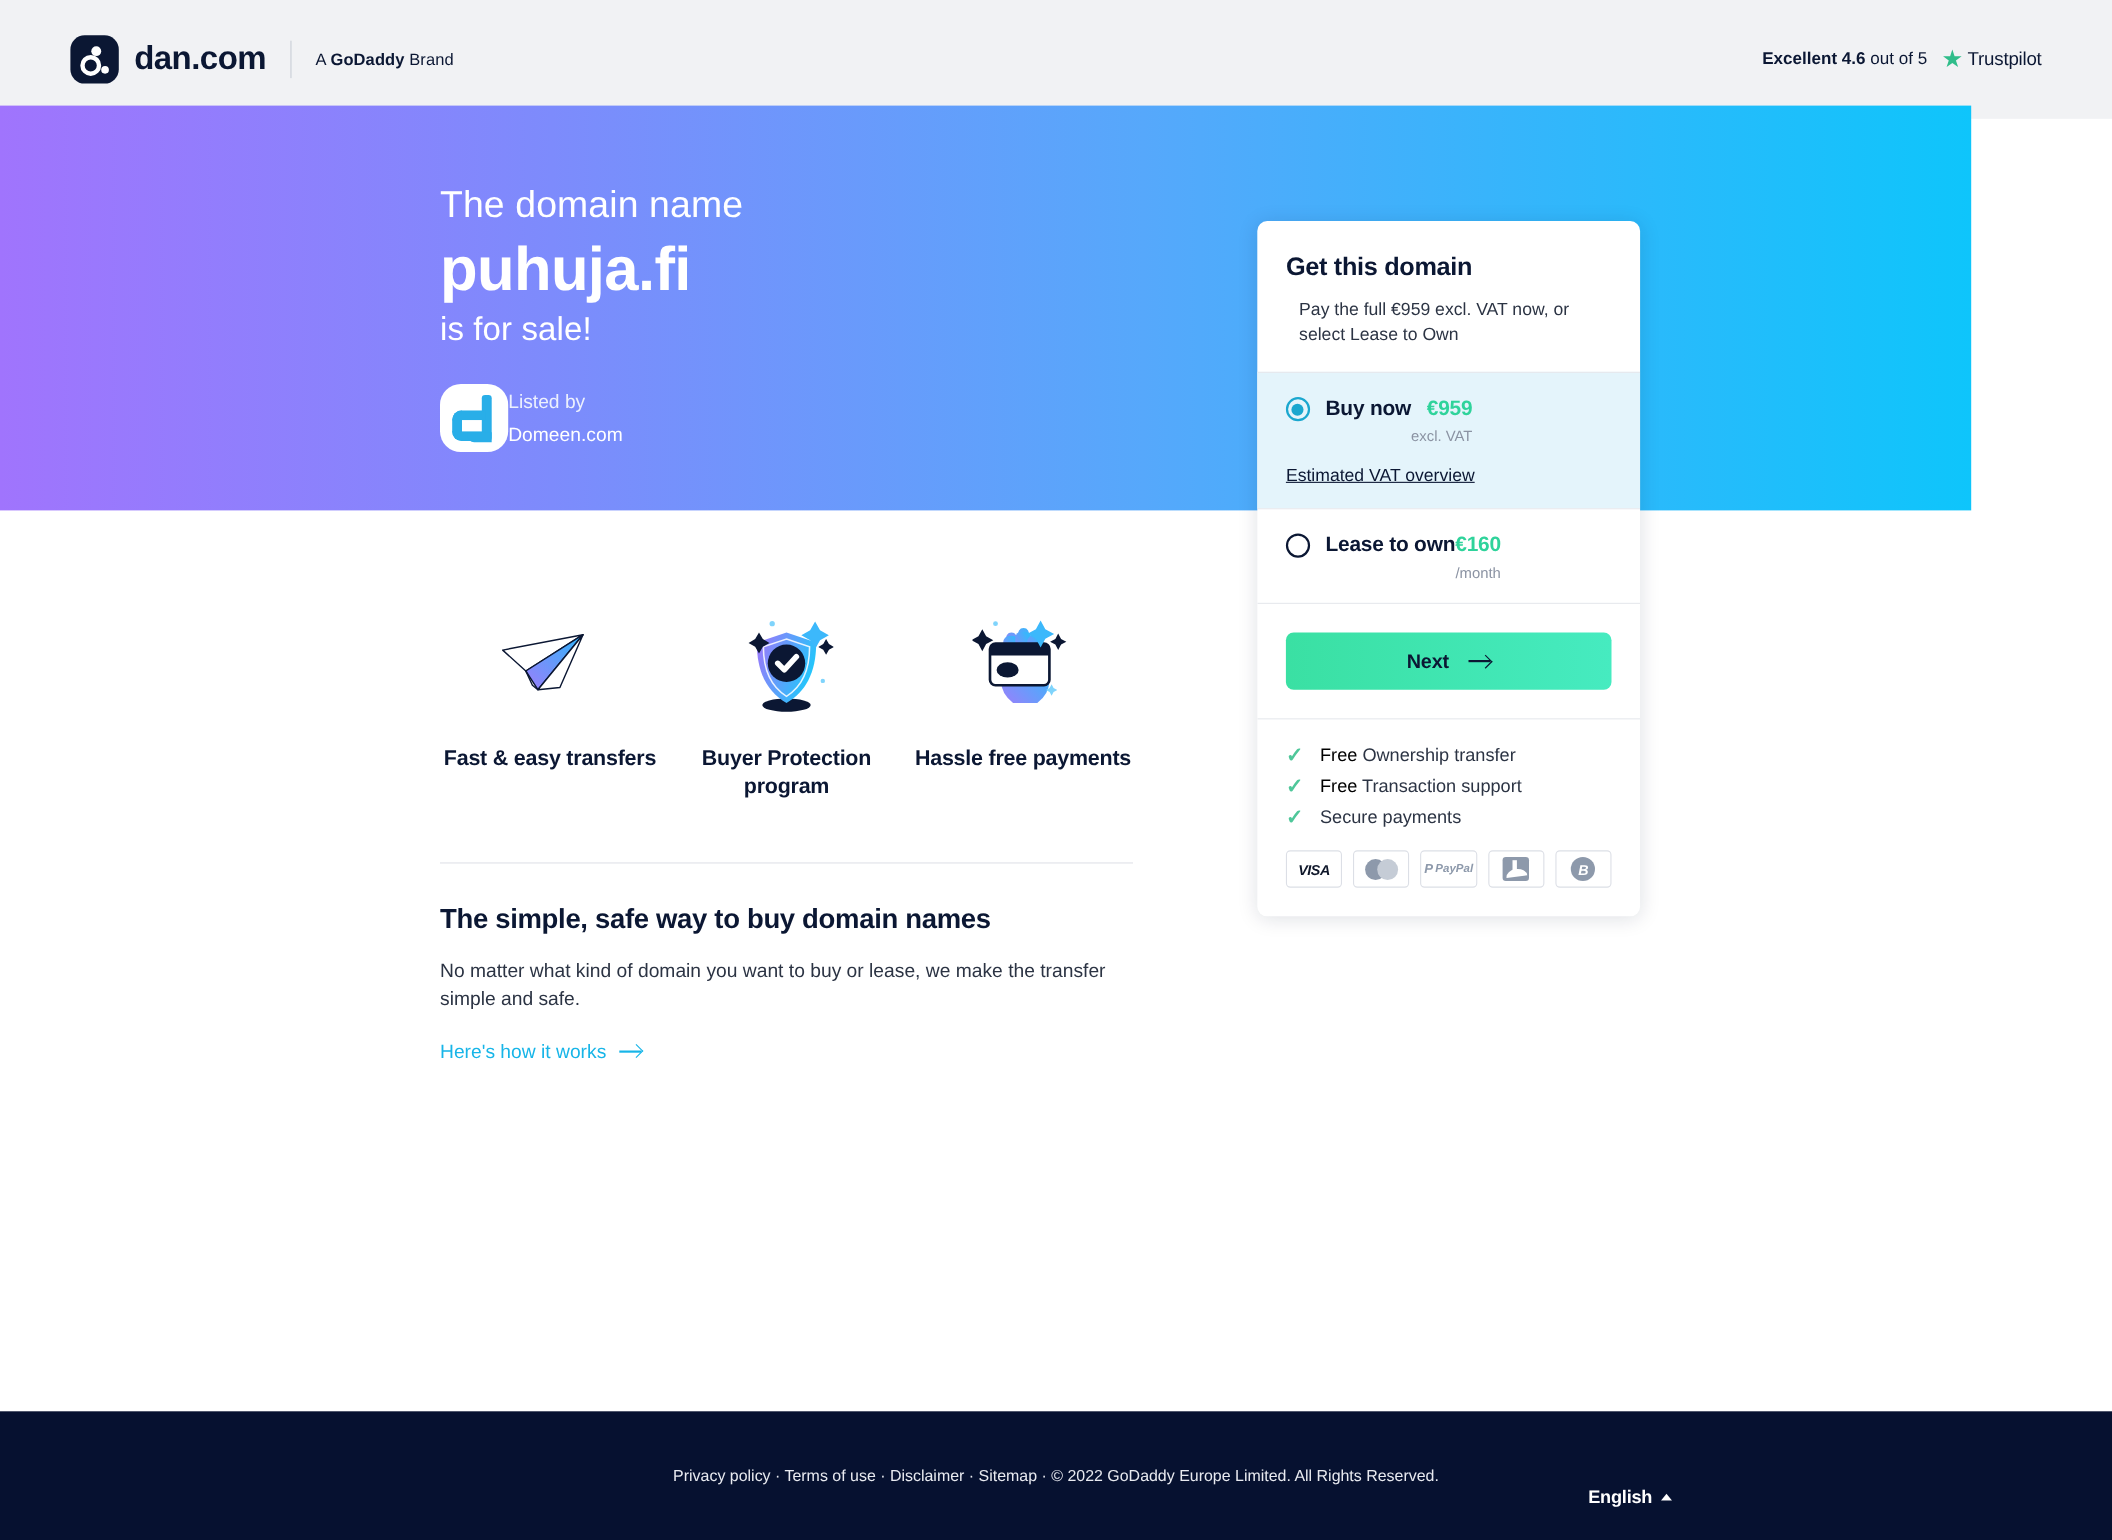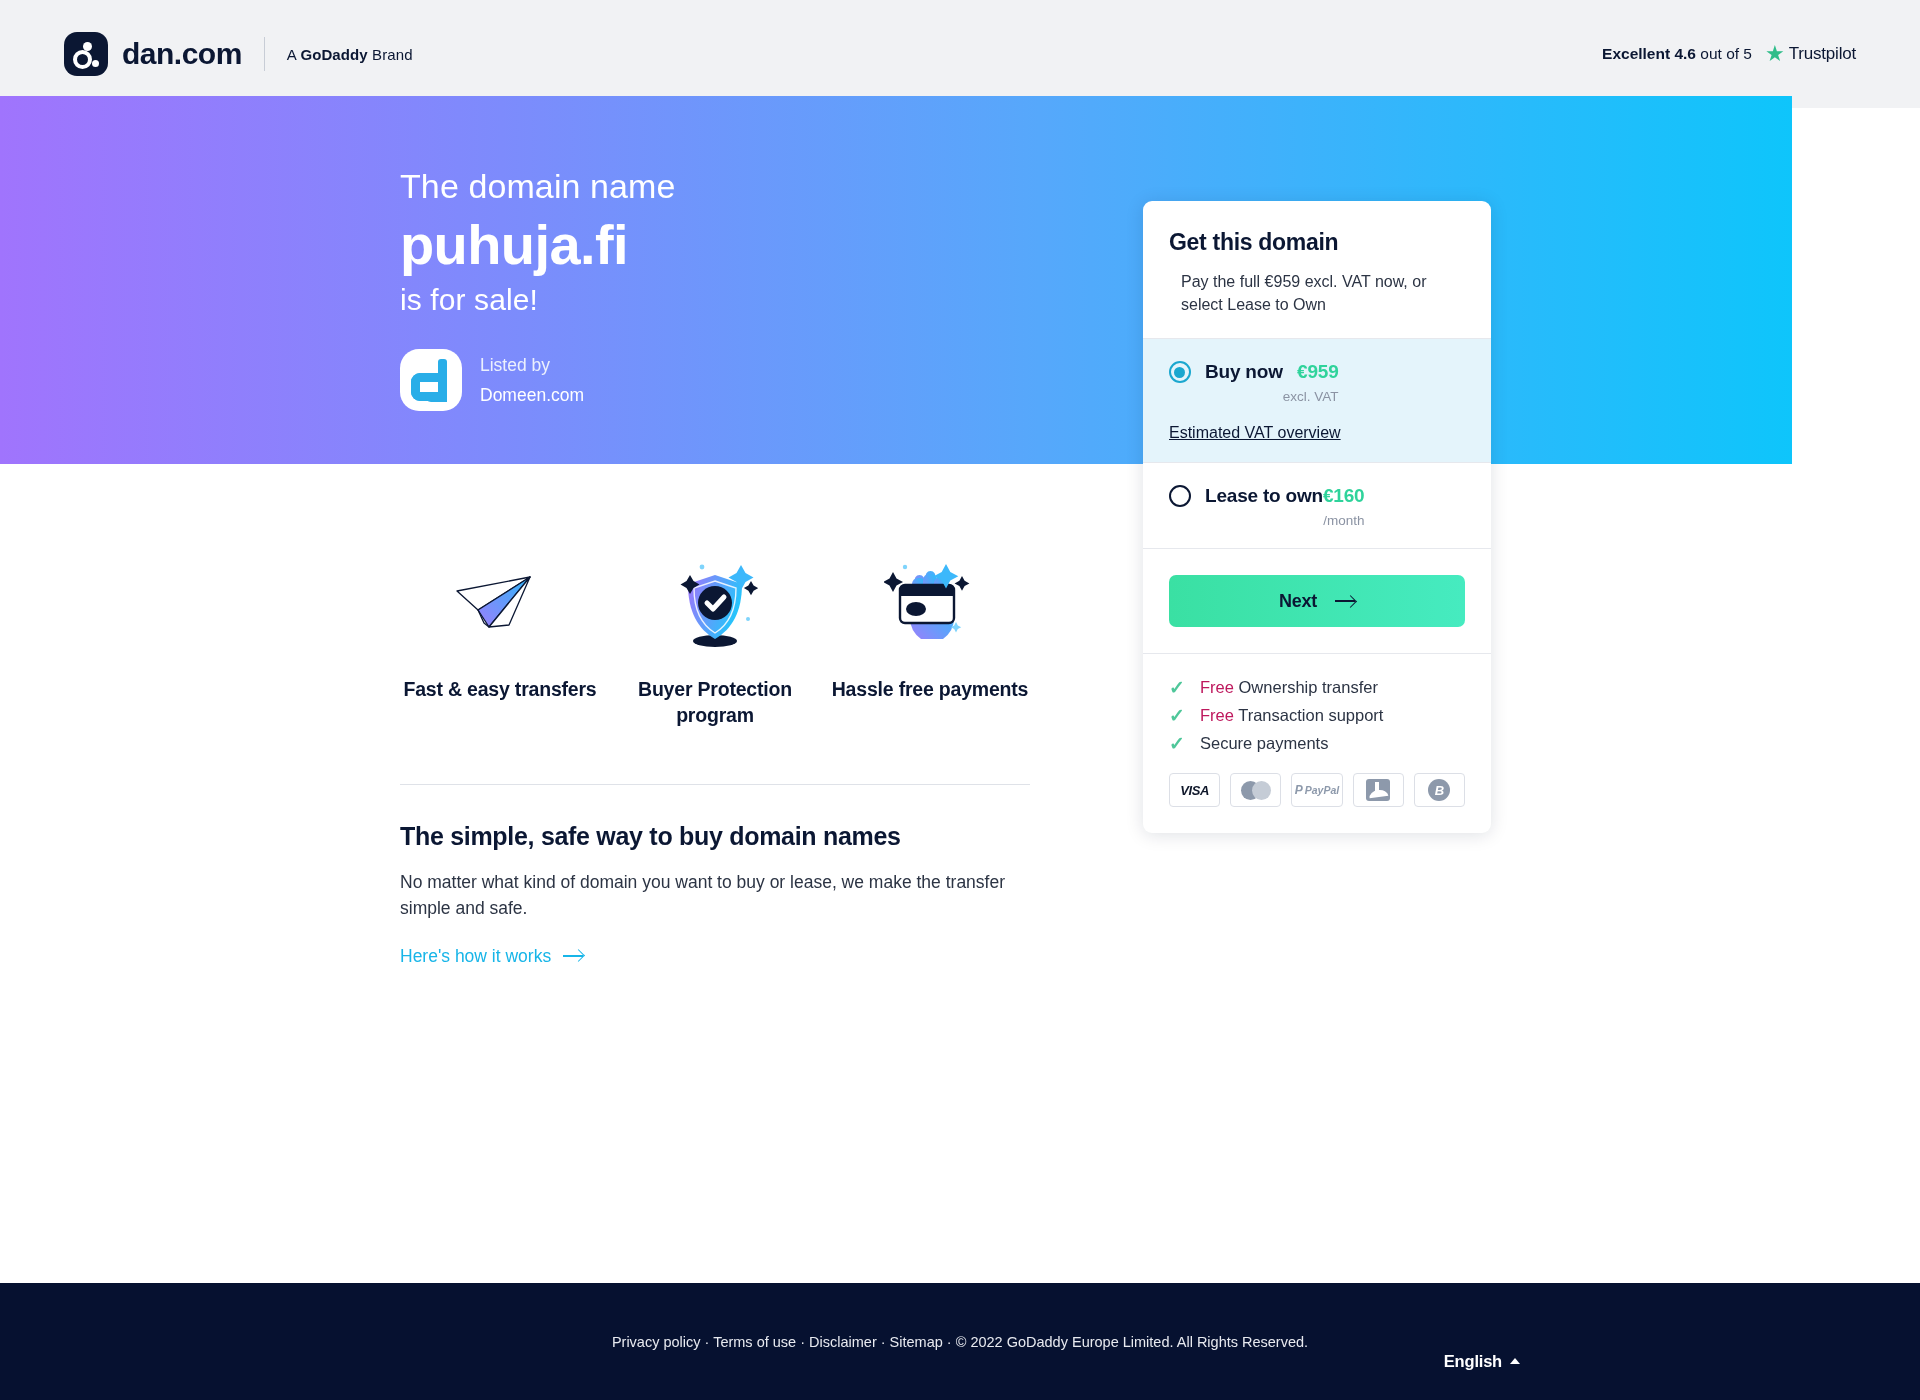--- a/index.html
+++ b/index.html
@@ -140,21 +140,20 @@
   .hero-line3 {
     font-size: 30px;
     font-weight: 300;
     margin-top: 6px;
     letter-spacing: 0.1px;
   }
 
   .listed-by {
     display: flex;
     align-items: center;
-    gap: 18px;
     margin-top: 32px;
   }
   .seller-logo {
     width: 62px; height: 62px;
     border-radius: 19px;
     background: #ffffff;
     position: relative;
     flex: 0 0 auto;
     overflow: hidden;
   }
@@ -414,21 +413,21 @@
     margin-bottom: 9px;
   }
   .perk .chk {
     color: #4fc79a;
     font-size: 19px;
     line-height: 1;
     font-weight: bold;
     width: 18px;
     display: inline-block;
   }
-  .perk .free { color: #be185d; }
+  .perk .free { color: #000000; }
 
   .paylogos {
     display: flex;
     gap: 10px;
     margin-top: 20px;
   }
   .paylogo {
     width: 55px; height: 34px;
     border: 1px solid #dcdfe6;
     border-radius: 4px;

